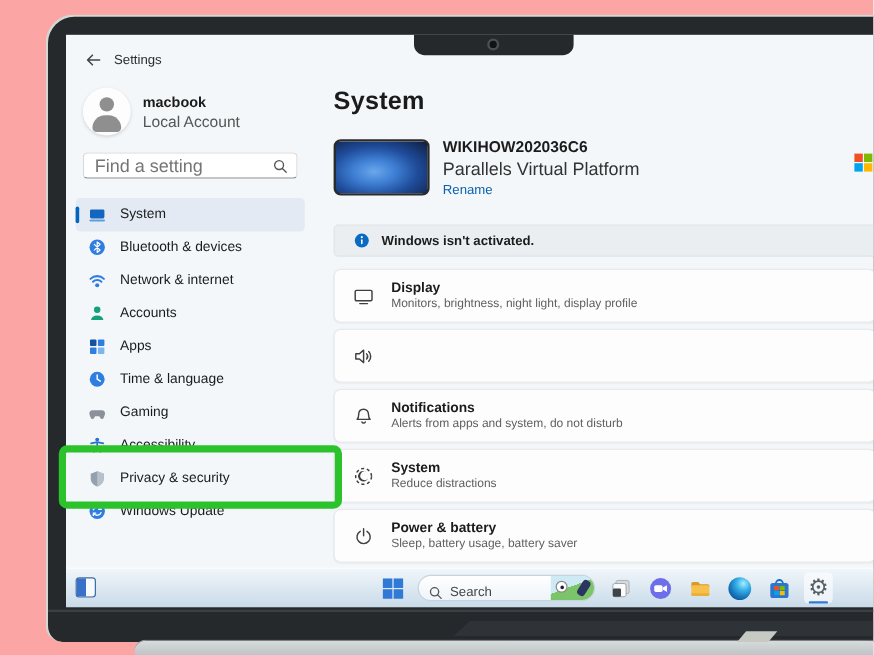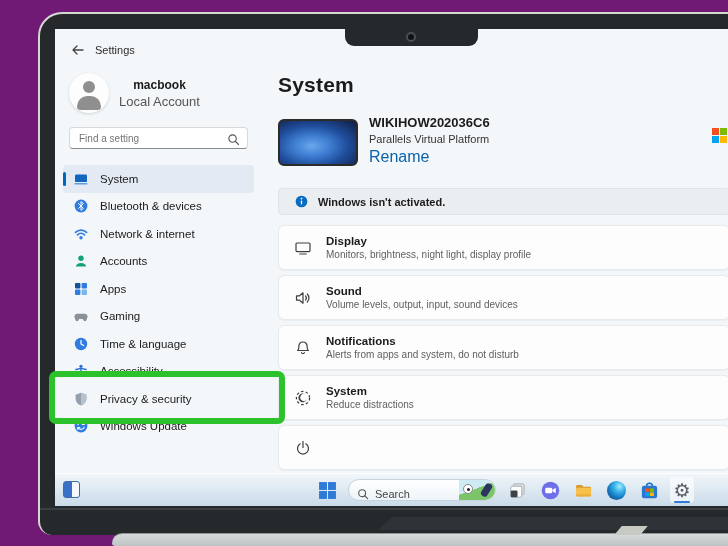--- a/index.html
+++ b/index.html
@@ -1,19 +1,19 @@
 <!DOCTYPE html>
 <html><head>
 <meta charset="utf-8">
 <style>
   * { box-sizing: border-box; margin: 0; padding: 0; }
   html,body { width: 728px; height: 546px; }
   body { font-family: "Liberation Sans", sans-serif; }
 
-  .stage { position: relative; width: 728px; height: 546px; background: #701a75; overflow: hidden; }
+  .stage { position: relative; width: 728px; height: 546px; background: #fca5a5; overflow: hidden; }
 
   
   .bezel { position: absolute; left: 38px; top: 12px; right: 0; height: 523px;
            background: #25292b; border-radius: 24px 0 0 14px;
            border-left: 2px solid #d6d7d2; border-top: 2px solid #d6d7d2; }
   .hinge-stripe { position: absolute; left: 40px; right: 0; top: 508px; height: 2px; background: #3a3f43; }
   .hinge-step { position: absolute; left: 378px; right: 0; top: 517px; height: 13px;
                 background: #2e3338; clip-path: polygon(4% 0, 100% 0, 100% 100%, 0 100%); }
   .base { position: absolute; left: 112px; right: 0; top: 533px; height: 13px;
           background: linear-gradient(#d7dbdc, #bec3c5); border-top: 1px solid #8f9597;
@@ -26,52 +26,52 @@
   
   .screen { position: absolute; left: 55px; top: 29px; width: 673px; height: 477px;
             background: #f3f7fa; overflow: hidden; color: #1b1b1b; }
   .settings-window { display: flex; height: 444px; }
 
   
   .sidebar { width: 207px; flex: 0 0 207px; position: relative; }
   .win-title { display: flex; align-items: center; gap: 10px; margin: 14px 0 0 16px; }
   .back-arrow { width: 14px; height: 14px; display: inline-flex; }
   .win-title-label { font-size: 11px; color: #2c2c2c; }
-  .account { display: flex; align-items: center; gap: 10px; margin: 16px 0 0 14px; text-align: center; }
+  .account { display: flex; align-items: center; gap: 10px; margin: 16px 0 0 14px; }
   .avatar { position: relative; width: 40px; height: 40px; border-radius: 50%; background: #fdfdfd;
             box-shadow: 0 1px 3px rgba(0,0,0,.15); overflow: hidden; flex: 0 0 40px; }
   .avatar::before { content: ""; position: absolute; left: 14px; top: 8px; width: 12px; height: 12px;
                     border-radius: 50%; background: #8f8f8f; }
   .avatar::after { content: ""; position: absolute; left: 8px; top: 23px; width: 24px; height: 14px;
                    border-radius: 12px 12px 4px 4px; background: #8f8f8f; }
   .account-name { font-size: 12px; font-weight: 700; color: #1b1b1b; }
   .account-type { font-size: 13px; color: #555; margin-top: 2px; }
   .search-box { position: relative; margin: 14px 14px 0 14px; height: 22px; background: #fff;
                 border: 1px solid #d8d8d8; border-bottom: 1px solid #8a8a8a; border-radius: 4px; }
   .search-box input { width: 100%; height: 100%; border: 0; outline: none; background: transparent;
-                      font-family: "Liberation Sans", sans-serif; font-size: 10px; color: #444; padding: 0 24px 0 9px; }
+                      font-family: "Liberation Sans", sans-serif; font-size: 15px; color: #444; padding: 0 24px 0 9px; }
   .search-box .mag { position: absolute; right: 7px; top: 4px; width: 13px; height: 13px; }
 
   .nav { list-style: none; margin: 16px 8px 0 8px; }
   .nav-item { position: relative; height: 27.5px; display: flex; align-items: center; gap: 12px;
               padding-left: 11px; border-radius: 4px; font-size: 11.5px; color: #1b1b1b; cursor: default; }
   .nav-item .nicon { width: 14px; height: 14px; flex: 0 0 14px; display: inline-flex; }
   .nav-item.selected { background: #e3eaf4; }
   .nav-item.selected::before { content: ""; position: absolute; left: 0; top: 7px; bottom: 7px;
                                width: 3px; border-radius: 2px; background: #0067c0; }
 
   
   .main { flex: 1; position: relative; padding-left: 16px; }
   .page-title { margin-top: 44px; font-size: 21px; font-weight: 700; letter-spacing: 0.2px; }
-  .device-row { display: flex; align-items: flex-end; gap: 11px; margin-top: 17px; }
+  .device-row { display: flex; align-items: center; gap: 11px; margin-top: 17px; }
   .device-thumb { width: 80px; height: 47px; border-radius: 6px; border: 2px solid #2b2b2b;
                   background: radial-gradient(ellipse at 42% 58%, #6aa7ec 0%, #3f7fd4 28%, #1f4c9a 58%, #0f1d40 100%); }
   .device-name { font-size: 13px; font-weight: 700; margin-top: 1px; }
-  .device-platform { font-size: 11px; color: #333; margin-top: 3px; }
-  .device-rename { font-size: 16px; color: #0a62ac; margin-top: 3px; cursor: pointer; }
+  .device-platform { font-size: 15px; color: #333; margin-top: 3px; }
+  .device-rename { font-size: 11px; color: #0a62ac; margin-top: 3px; cursor: pointer; }
   .ms-logo { position: absolute; right: 1px; top: 99px; width: 15px; height: 15px;
              display: grid; grid-template-columns: 7px 7px; grid-template-rows: 7px 7px; gap: 1px; }
   .ms-logo i:nth-child(1){background:#f25022}.ms-logo i:nth-child(2){background:#7fba00}
   .ms-logo i:nth-child(3){background:#00a4ef}.ms-logo i:nth-child(4){background:#ffb900}
 
   .banner { display: flex; align-items: center; gap: 10px; margin: 22px -2px 0 0; height: 27px;
             background: #eaeef1; border: 1px solid #e0e4e7; border-radius: 4px; padding-left: 16px; }
   .banner-text { font-size: 11px; font-weight: 600; }
   .rows { margin-top: 10px; }
   .row-card { display: flex; align-items: center; gap: 14px; height: 45px; margin: 0 -2px 5px 0;
@@ -200,33 +200,33 @@
                   <rect x="7.6" y="1" width="5.4" height="5.4" rx="0.8" fill="#2f7de1"></rect>
                   <rect x="1" y="7.6" width="5.4" height="5.4" rx="0.8" fill="#2f7de1"></rect>
                   <rect x="7.6" y="7.6" width="5.4" height="5.4" rx="0.8" fill="#79b7ec"></rect>
                 </svg>
             </span>
             <span class="nlabel">Apps</span>
           </li>
           <li class="nav-item">
             <span class="nicon">
               <svg viewBox="0 0 14 14">
-                  <path d="M3.2 4.8 h7.6 a2.8 2.8 0 0 1 2.6 3.7 l-0.9 2.5 a1.6 1.6 0 0 1 -2.9 0.4 L8.8 9.9 H5.2 l-0.8 1.5 a1.6 1.6 0 0 1 -2.9 -0.4 L0.6 8.5 A2.8 2.8 0 0 1 3.2 4.8 Z" fill="#8a9198"></path>
-                </svg>
-            </span>
-            <span class="nlabel">Gaming</span>
-          </li>
-          <li class="nav-item">
-            <span class="nicon">
-              <svg viewBox="0 0 14 14">
                   <circle cx="7" cy="7" r="6.2" fill="#2f7de1"></circle>
                   <path d="M7 3.4 V7 L9.6 8.6" stroke="#fff" stroke-width="1.2" fill="none" stroke-linecap="round"></path>
                 </svg>
             </span>
             <span class="nlabel">Time &amp; language</span>
+          </li>
+          <li class="nav-item">
+            <span class="nicon">
+              <svg viewBox="0 0 14 14">
+                  <path d="M3.2 4.8 h7.6 a2.8 2.8 0 0 1 2.6 3.7 l-0.9 2.5 a1.6 1.6 0 0 1 -2.9 0.4 L8.8 9.9 H5.2 l-0.8 1.5 a1.6 1.6 0 0 1 -2.9 -0.4 L0.6 8.5 A2.8 2.8 0 0 1 3.2 4.8 Z" fill="#8a9198"></path>
+                </svg>
+            </span>
+            <span class="nlabel">Gaming</span>
           </li>
           <li class="nav-item">
             <span class="nicon">
               <svg viewBox="0 0 14 14">
                   <circle cx="7" cy="2.3" r="1.6" fill="#2a6fd4"></circle>
                   <path d="M1.9 5.5 L7 4.4 L12.1 5.5 M7 4.4 V8 M7 8 L4.3 12.5 M7 8 L9.7 12.5" stroke="#2a6fd4" stroke-width="1.4" fill="none" stroke-linecap="round" stroke-linejoin="round"></path>
                 </svg>
             </span>
             <span class="nlabel">Accessibility</span>
           </li>
@@ -299,24 +299,20 @@
             </span>
           </div>
 
           <div class="row-card">
             <span class="row-icon">
               <svg viewBox="0 0 18 18">
                   <path d="M2.5 6.8 H5.5 L9 3.8 V14.2 L5.5 11.2 H2.5 Z" fill="none" stroke="#3f3f3f" stroke-width="1.2" stroke-linejoin="round"></path>
                   <path d="M11.5 6.9 a3.1 3.1 0 0 1 0 4.2 M13.3 5 a5.8 5.8 0 0 1 0 8" fill="none" stroke="#3f3f3f" stroke-width="1.2" stroke-linecap="round"></path>
                 </svg>
             </span>
-            <span>
-              <div class="row-title">Sound</div>
-              <div class="row-sub">Volume levels, output, input, sound devices</div>
-            </span>
           </div>
 
           <div class="row-card">
             <span class="row-icon">
               <svg viewBox="0 0 18 18">
                   <path d="M9 3 c-2.6 0 -4.1 1.9 -4.1 4.4 c0 3 -1.3 4.1 -1.3 4.1 h10.8 c0 0 -1.3 -1.1 -1.3 -4.1 C13.1 4.9 11.6 3 9 3 Z" fill="none" stroke="#3f3f3f" stroke-width="1.2" stroke-linejoin="round"></path>
                   <path d="M7.6 13.6 a1.5 1.5 0 0 0 2.8 0" fill="none" stroke="#3f3f3f" stroke-width="1.2" stroke-linecap="round"></path>
                 </svg>
             </span>
             <span>
@@ -337,20 +333,24 @@
               <div class="row-sub">Reduce distractions</div>
             </span>
           </div>
 
           <div class="row-card">
             <span class="row-icon">
               <svg viewBox="0 0 18 18">
                   <path d="M6.2 4.8 a5.5 5.5 0 1 0 5.6 0" fill="none" stroke="#3f3f3f" stroke-width="1.2" stroke-linecap="round"></path>
                   <path d="M9 2.6 V8.4" stroke="#3f3f3f" stroke-width="1.2" stroke-linecap="round"></path>
                 </svg>
+            </span>
+            <span>
+              <div class="row-title">Power &amp; battery</div>
+              <div class="row-sub">Sleep, battery usage, battery saver</div>
             </span>
           </div>
 
         </div>
       </div>
     </div>
 
     <div class="taskbar">
       <div class="widgets"></div>
       <div class="tb-group">

